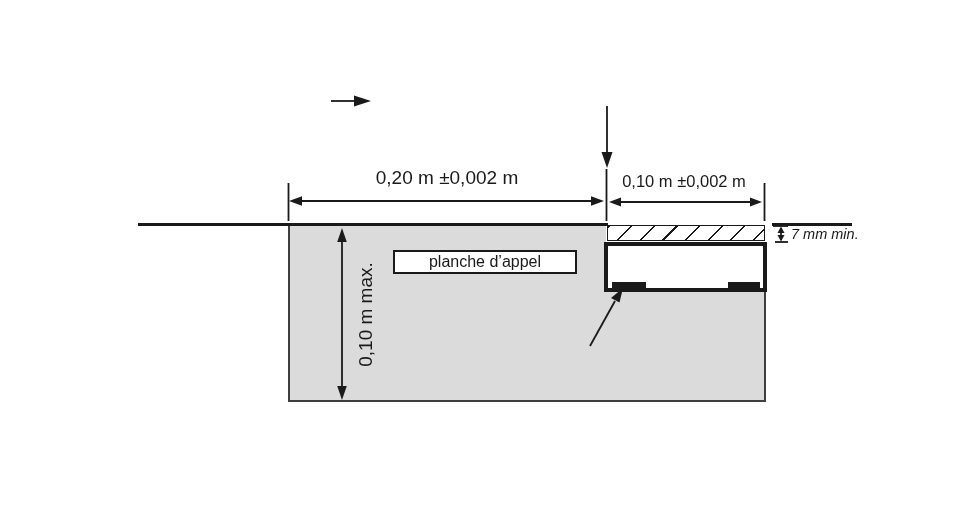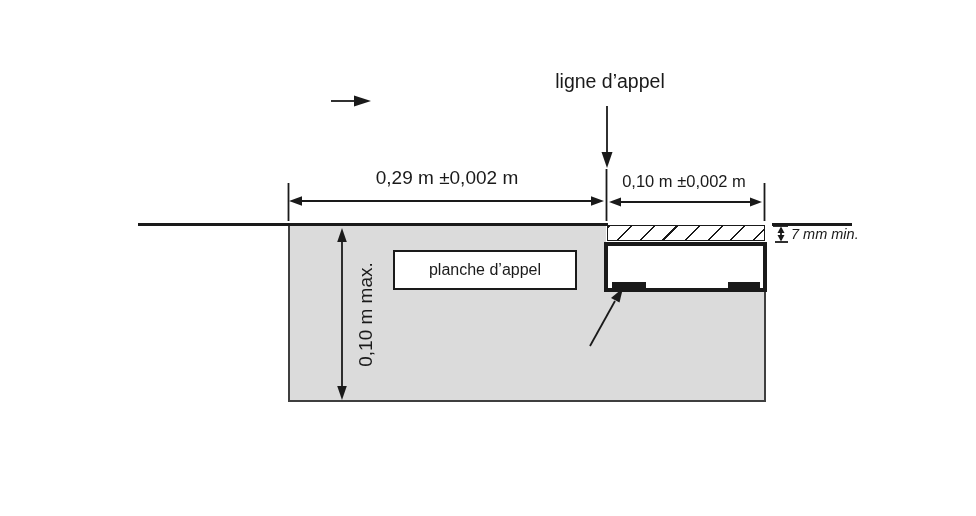--- a/index.html
+++ b/index.html
@@ -38,21 +38,21 @@
   }
   #support-channel{
     left:604px;top:242px;width:163px;height:50px;
     box-sizing:border-box;border:4px solid var(--line-color);
     background:var(--bg-color);
   }
   .flange{height:6px;background:var(--line-color);top:282px;}
   #flange-left{left:612px;width:34px;}
   #flange-right{left:728px;width:32px;}
   #board-label-box{
-    left:393px;top:250px;width:184px;height:40px;
+    left:393px;top:250px;width:184px;height:24px;
     box-sizing:border-box;border:2px solid var(--line-color);
     background:var(--bg-color);
     display:flex;align-items:center;justify-content:center;
   }
   #direction-label{left:78px;top:86px;font-size:19.5px;}
   #takeoff-line-label{left:530px;top:71px;width:160px;font-size:19.5px;}
   #board-width-label{left:300px;top:168px;width:294px;}
   #plasticine-width-label{left:603px;top:172px;width:162px;font-size:16.5px;}
   #depth-label{
     left:286px;top:304px;width:160px;height:21px;
@@ -117,19 +117,18 @@
     </g>
     <g>
       <line x1="773" y1="226" x2="788" y2="226" stroke-width="1.5"></line>
       <line x1="781" y1="228" x2="781" y2="240" stroke-width="1.5"></line>
       <line x1="775" y1="242" x2="788" y2="242" stroke-width="1.5"></line>
       <polygon points="781,226.5 777.5,233 784.5,233"></polygon>
       <polygon points="781,241.5 777.5,235 784.5,235"></polygon>
     </g>
   </svg>
 
-  <div class="label centered" id="takeoff-line-label">ligne d’appel</div>
-  <div class="label centered" id="board-width-label">0,29 m ±0,002 m</div>
+  <div class="label centered" id="board-width-label">0,20 m ±0,002 m</div>
   <div class="label centered" id="plasticine-width-label">0,10 m ±0,002 m</div>
   <div class="label centered" id="depth-label">0,10 m max.</div>
   <div class="label" id="thickness-label">7 mm min.</div>
 
 </div>
 
 </body></html>

